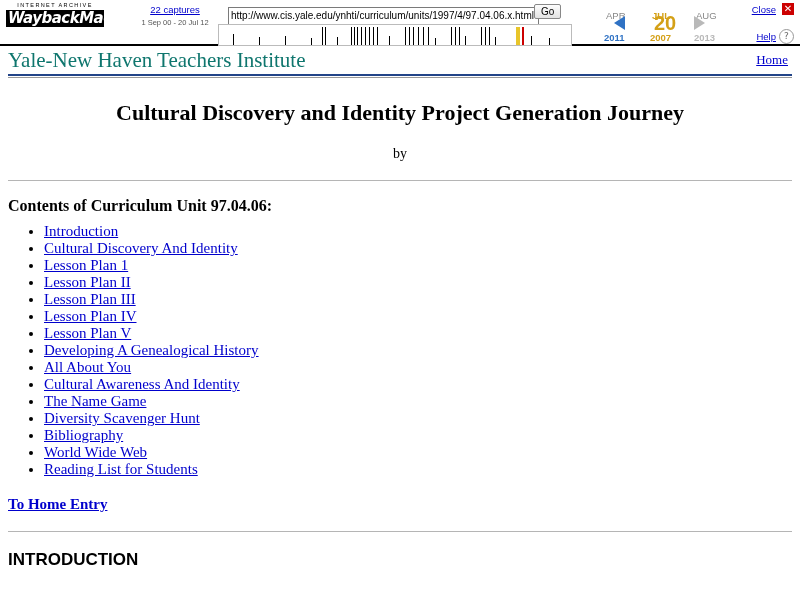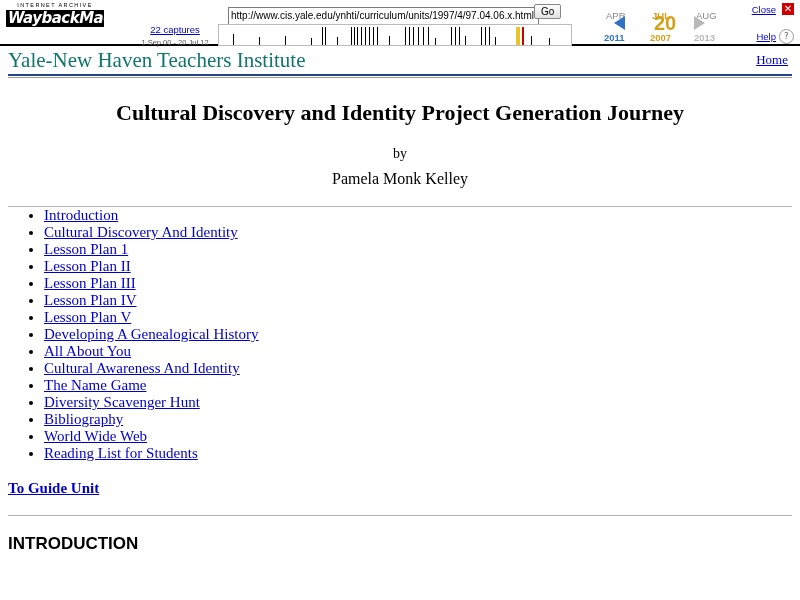--- a/index.html
+++ b/index.html
@@ -48,21 +48,21 @@
     font-size: 15px;
     letter-spacing: -0.5px;
     color: #ffffff;
     background: #000000;
     padding: 1px 2px;
     font-style: italic;
   }
   .wb-captures {
     position: absolute;
     left: 135px;
-    top: 24px;
+    top: 4px;
     width: 80px;
     text-align: center;
     font-size: 9.5px;
   }
   .wb-captures a {
     color: #0000cc;
     text-decoration: underline;
   }
   .wb-captures .range {
     color: #555;
@@ -403,44 +403,44 @@
   <a class="home-link" href="#">Home</a>
 </div>
 <hr class="header-rule">
 <hr class="header-rule2">
 
 <div class="doc">
 
   <h1 class="doc-title">Cultural Discovery and Identity Project Generation Journey</h1>
 
   <div class="byline">by</div>
-  <div class="author">Pamela Monk Kelley</div>
 
   <hr class="sep">
 
+  <div class="contents-head">Contents of Curriculum Unit 97.04.06:</div>
 
   <ul class="toc">
     <li><a href="#">Introduction</a></li>
     <li><a href="#">Cultural Discovery And Identity</a></li>
     <li><a href="#">Lesson Plan 1</a></li>
     <li><a href="#">Lesson Plan II</a></li>
     <li><a href="#">Lesson Plan III</a></li>
     <li><a href="#">Lesson Plan IV</a></li>
     <li><a href="#">Lesson Plan V</a></li>
     <li><a href="#">Developing A Genealogical History</a></li>
     <li><a href="#">All About You</a></li>
     <li><a href="#">Cultural Awareness And Identity</a></li>
     <li><a href="#">The Name Game</a></li>
     <li><a href="#">Diversity Scavenger Hunt</a></li>
     <li><a href="#">Bibliography</a></li>
     <li><a href="#">World Wide Web</a></li>
     <li><a href="#">Reading List for Students</a></li>
   </ul>
 
   <div class="guide-entry">
-    <a href="#">To Guide Unit</a>
+    <a href="#">To Home Entry</a>
   </div>
 
   <hr class="sep">
 
   <h2 class="section-head">INTRODUCTION</h2>
 
 </div>
 
 </body></html>

